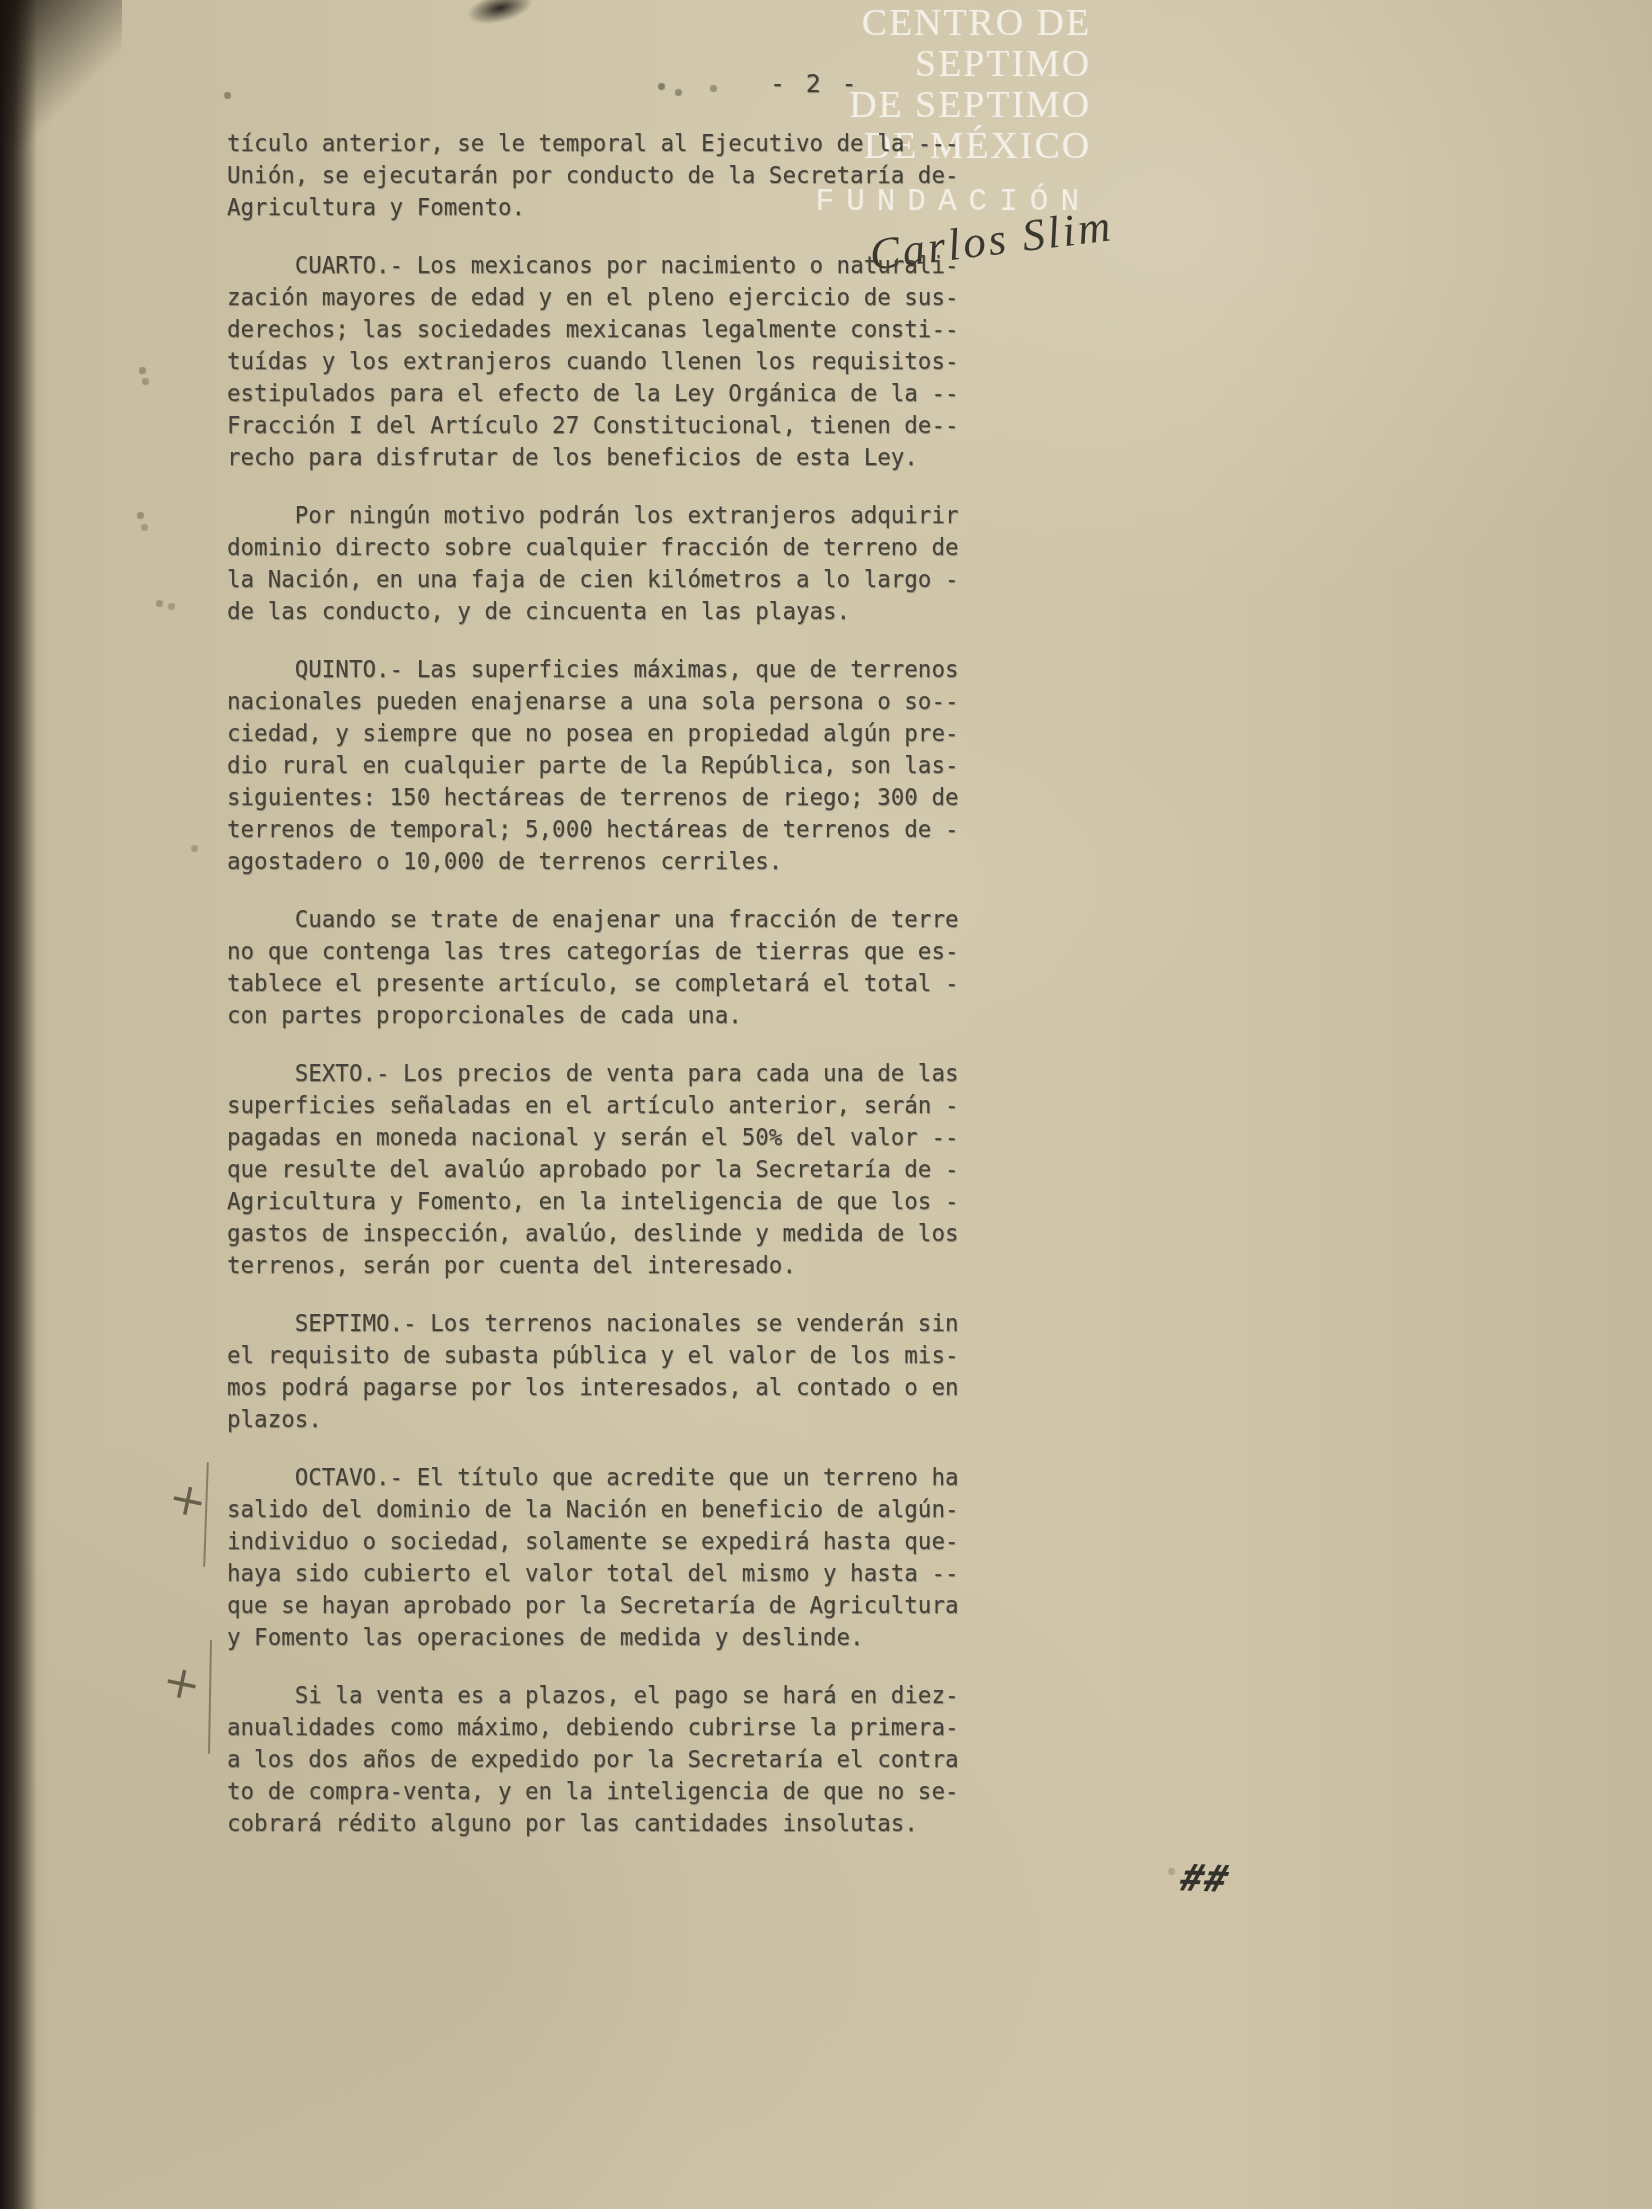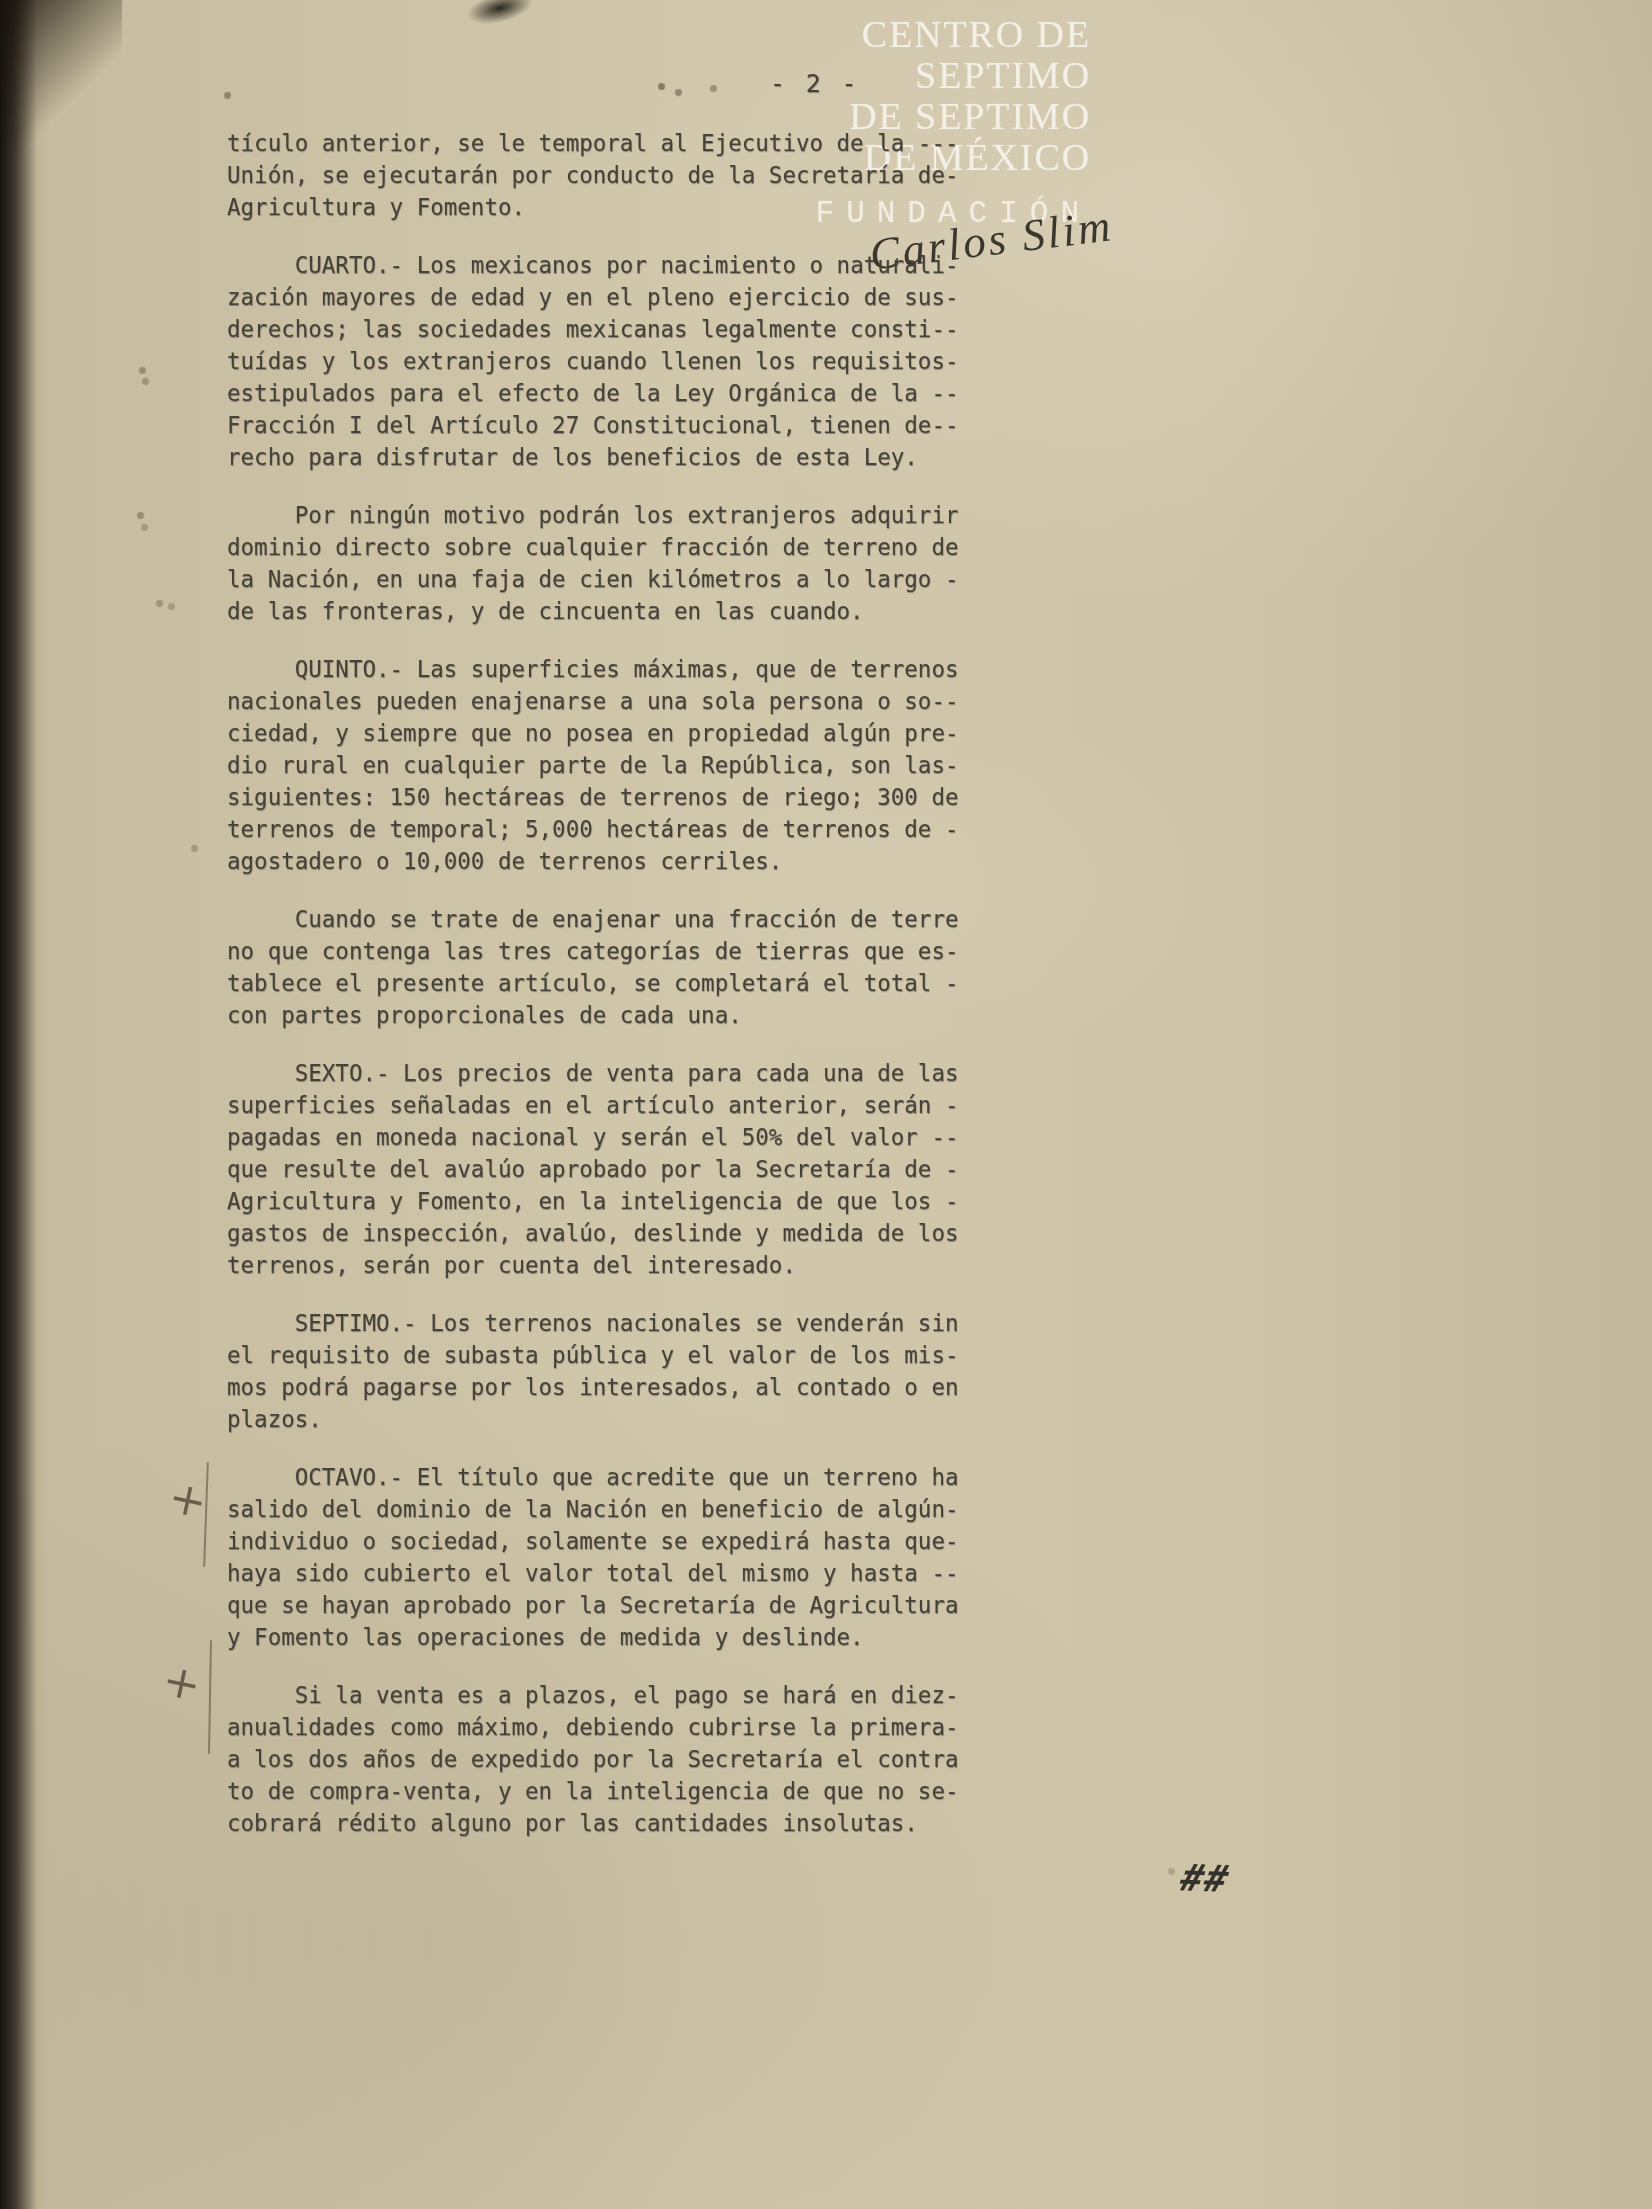--- a/index.html
+++ b/index.html
@@ -51,21 +51,20 @@
   }
 
   
   .watermark {
     position: absolute; top: 1.9px; right: 562px;
     text-align: right;
     font-family: "Liberation Serif", "DejaVu Serif", serif;
     font-size: 38px; line-height: 41px; letter-spacing: 1.9px;
     color: rgba(249,247,241,0.78);
     text-shadow: 0 0 1.9px rgba(255,255,255,0.25);
-    margin-top: 12px;
   }
   .wm-fundacion {
     margin-top: 15px;
     font-family: Liberation Mono, monospace;
     font-size: 31px; letter-spacing: 12px;
     color: rgba(247,244,236,0.80);
   }
 
   .signature {
     position: absolute; left: 869px; top: 214px;
@@ -142,21 +141,21 @@
     <p class="para">     CUARTO.- Los mexicanos por nacimiento o naturali-
 zación mayores de edad y en el pleno ejercicio de sus-
 derechos; las sociedades mexicanas legalmente consti--
 tuídas y los extranjeros cuando llenen los requisitos-
 estipulados para el efecto de la Ley Orgánica de la --
 Fracción I del Artículo 27 Constitucional, tienen de--
 recho para disfrutar de los beneficios de esta Ley.</p>
     <p class="para">     Por ningún motivo podrán los extranjeros adquirir
 dominio directo sobre cualquier fracción de terreno de
 la Nación, en una faja de cien kilómetros a lo largo -
-de las fronteras, y de cincuenta en las cuando.</p>
+de las conducto, y de cincuenta en las playas.</p>
     <p class="para">     QUINTO.- Las superficies máximas, que de terrenos
 nacionales pueden enajenarse a una sola persona o so--
 ciedad, y siempre que no posea en propiedad algún pre-
 dio rural en cualquier parte de la República, son las-
 siguientes: 150 hectáreas de terrenos de riego; 300 de
 terrenos de temporal; 5,000 hectáreas de terrenos de -
 agostadero o 10,000 de terrenos cerriles.</p>
     <p class="para">     Cuando se trate de enajenar una fracción de terre
 no que contenga las tres categorías de tierras que es-
 tablece el presente artículo, se completará el total -

